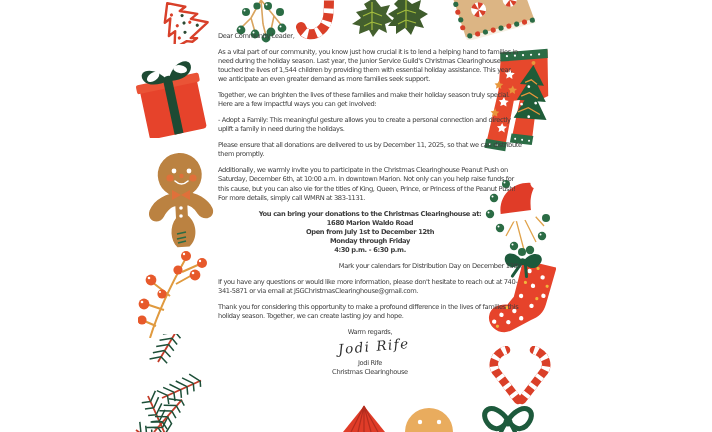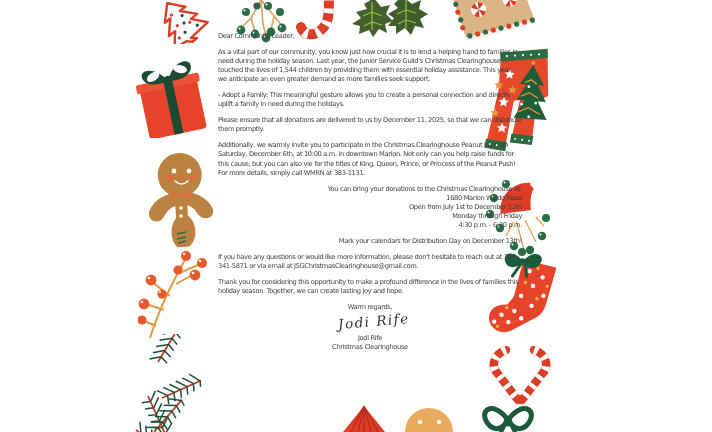--- a/index.html
+++ b/index.html
@@ -2,21 +2,21 @@
 <html><head>
 <meta charset="utf-8">
 <style>
   html,body{margin:0;padding:0;background:#ffffff;}
   .canvas{position:relative;width:712px;height:432px;background:#ffffff;overflow:hidden;
           font-family:"DejaVu Sans",sans-serif;}
   .deco{position:absolute;}
   .letter{position:absolute;left:218px;top:32px;width:304px;color:#3e3e3e;
           font-size:6.7px;line-height:9.2px;letter-spacing:-0.35px;}
   .para{margin:0 0 6.6px 0;}
-  .center-block{text-align:right;margin:0 0 6.6px 0;}
+  .center-block{text-align:center;margin:0 0 6.6px 0;font-weight:bold;}
   .center-line{margin:0 0 6.6px 0;text-align:right;}
   .sig-block{margin-top:1px;text-align:center;}
   .sig-script{display:inline-block;font-family:"DejaVu Serif",serif;font-style:italic;
               font-size:13.5px;letter-spacing:1.5px;color:#2f2f2f;transform:rotate(-5deg);
               margin:2px 0 2px 8px;line-height:15px;}
   .sig-name{margin:3px 0 0 0;}
   .sig-org{margin:0;}
 </style>
 </head>
 <body>
@@ -298,20 +298,21 @@
 
   <svg class="deco" style="left:403px;top:406px" width="52" height="26" viewBox="0 0 52 26">
     <circle cx="26" cy="26" r="24" fill="#e9ac5e"></circle>
     <circle cx="17" cy="16" r="2.2" fill="#ffffff"></circle>
       <circle cx="36" cy="16" r="2.2" fill="#ffffff"></circle>
   </svg>
 
   <div class="letter">
     <p class="para">Dear Community Leader,</p>
     <p class="para">As a vital part of our community, you know just how crucial it is to lend a helping hand to families in need during the holiday season. Last year, the Junior Service Guild's Christmas Clearinghouse touched the lives of 1,544 children by providing them with essential holiday assistance. This year, we anticipate an even greater demand as more families seek support.</p>
+    <p class="para">Together, we can brighten the lives of these families and make their holiday season truly special. Here are a few impactful ways you can get involved:</p>
     <p class="para">- Adopt a Family: This meaningful gesture allows you to create a personal connection and directly uplift a family in need during the holidays.</p>
     <p class="para">Please ensure that all donations are delivered to us by December 11, 2025, so that we can distribute them promptly.</p>
     <p class="para">Additionally, we warmly invite you to participate in the Christmas Clearinghouse Peanut Push on Saturday, December 6th, at 10:00 a.m. in downtown Marion. Not only can you help raise funds for this cause, but you can also vie for the titles of King, Queen, Prince, or Princess of the Peanut Push! For more details, simply call WMRN at 383-1131.</p>
 
     <div class="center-block">
       <div>You can bring your donations to the Christmas Clearinghouse at:</div>
       <div>1680 Marion Waldo Road</div>
       <div>Open from July 1st to December 12th</div>
       <div>Monday through Friday</div>
       <div>4:30 p.m. - 6:30 p.m.</div>

